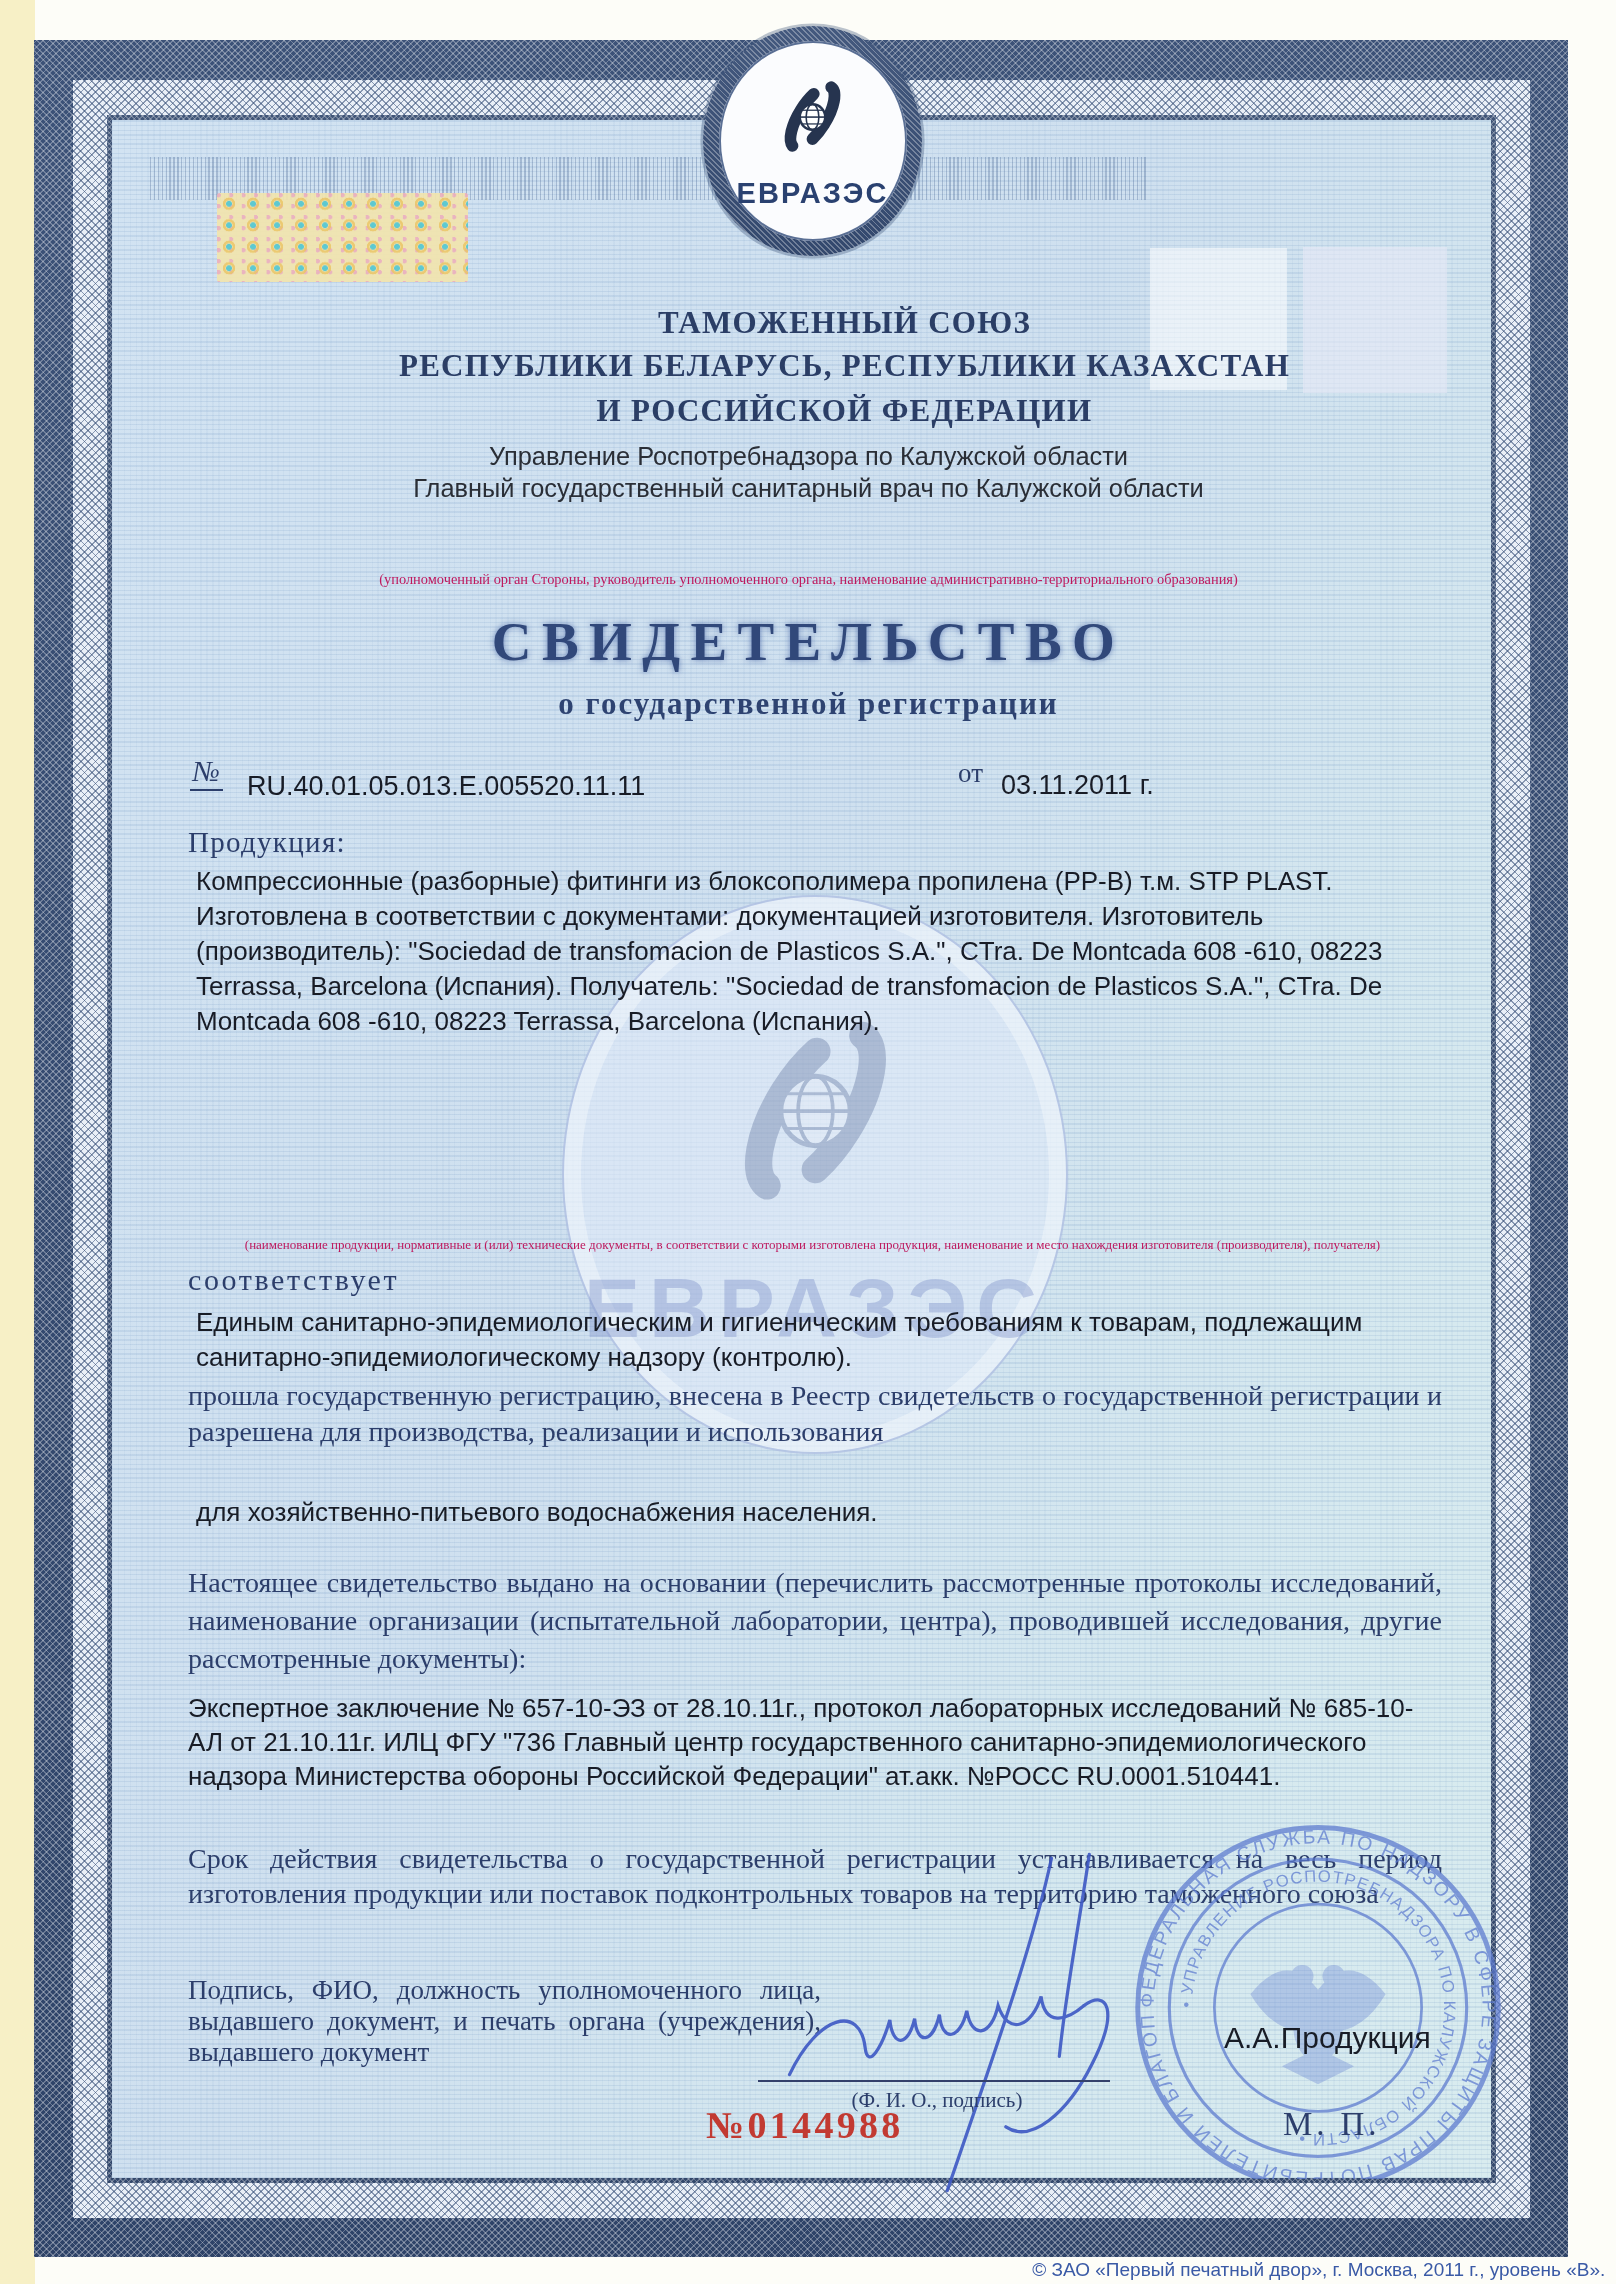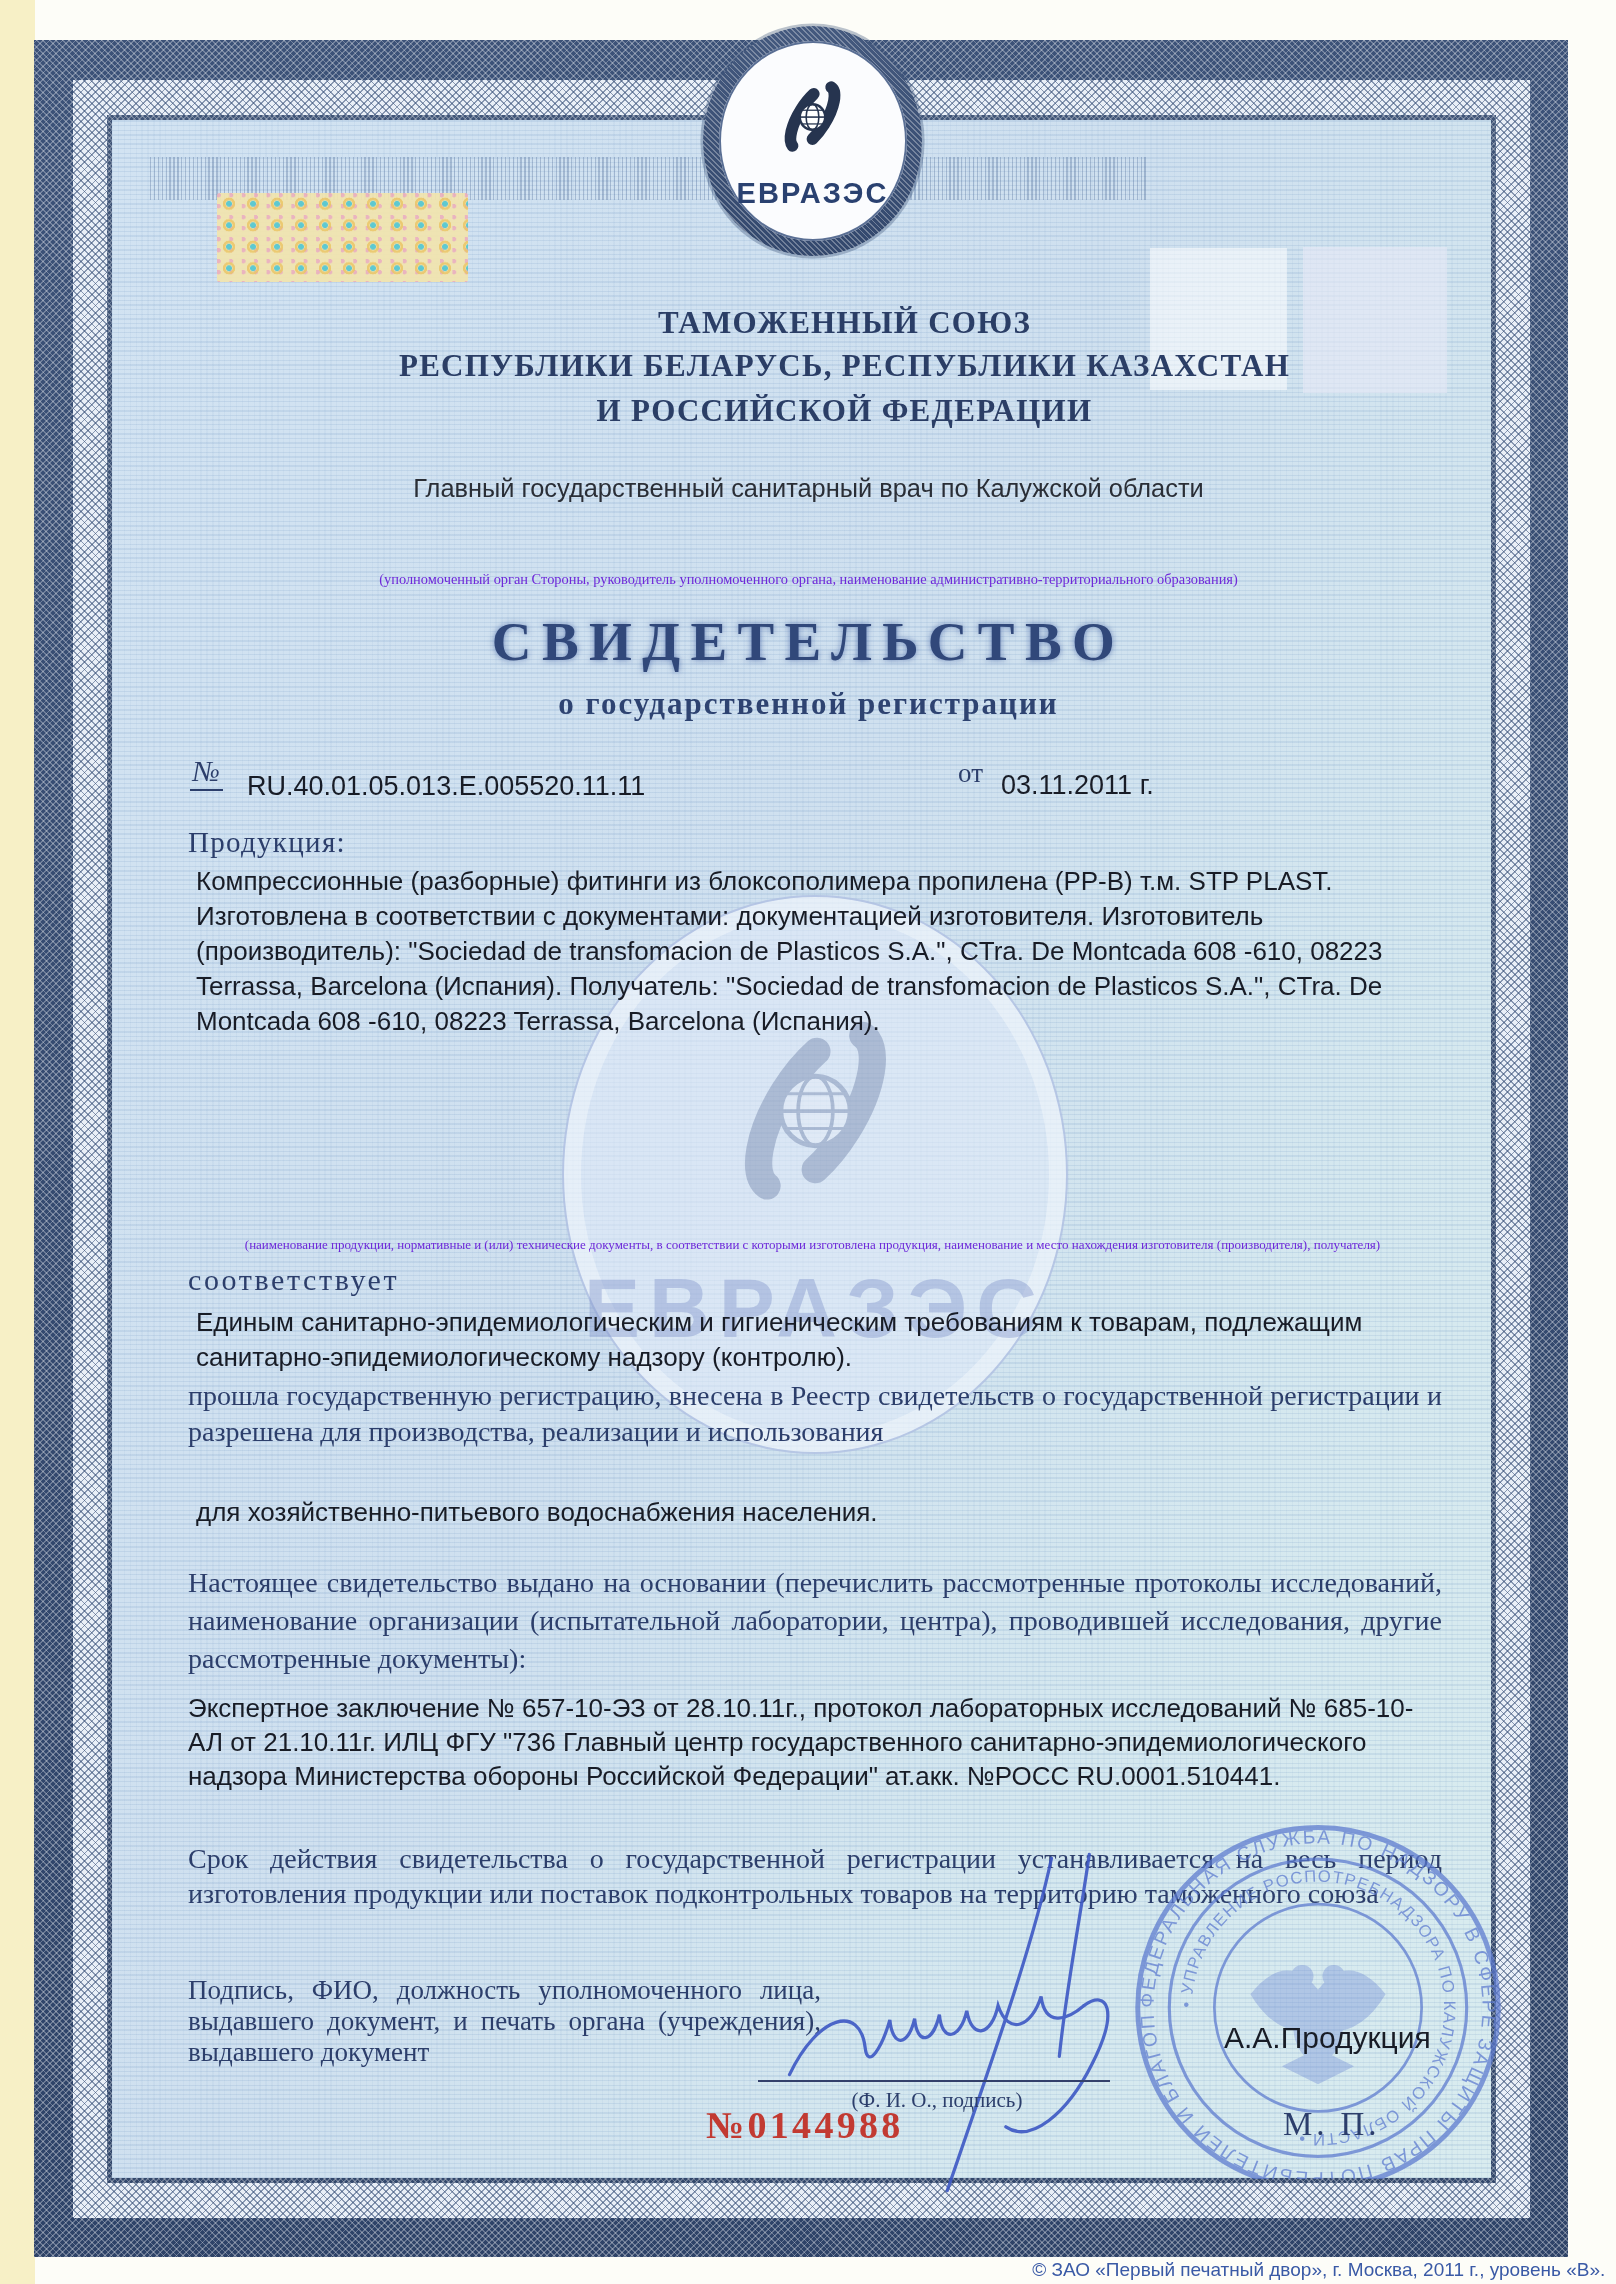--- a/index.html
+++ b/index.html
@@ -64,21 +64,21 @@
   .watermark-label{font-family:"Liberation Sans",sans-serif;font-weight:bold;font-size:84px;
     color:rgba(128,148,202,.42);letter-spacing:9px;margin-top:19.6px;}
 
   
   .abs{position:absolute;}
   .serif{font-family:"Liberation Serif",serif;color:#2c3e6b;}
   .sans{font-family:"Liberation Sans",sans-serif;color:#181c26;}
   .hdr{font-family:"Liberation Serif",serif;font-weight:bold;color:#2b3e66;text-align:center;width:100%;padding-left:36px;}
   .h1{font-size:31px;letter-spacing:1.3px;}
   .org{font-family:"Liberation Sans",sans-serif;color:#2a2e36;text-align:center;width:100%;font-size:25.4px;}
-  .caption{font-family:"Liberation Serif",serif;color:#6d28d9;text-align:center;width:100%;font-size:14.4px;}
+  .caption{font-family:"Liberation Serif",serif;color:#be185d;text-align:center;width:100%;font-size:14.4px;}
   .big-title{font-family:"Liberation Serif",serif;font-weight:bold;font-size:55px;color:#31487a;
     letter-spacing:10.4px;text-align:center;width:100%;text-shadow:0 0 6.5px rgba(72,102,165,.75);}
   .sub-title{font-family:"Liberation Serif",serif;font-weight:bold;font-size:31px;color:#2e4371;
     text-align:center;width:100%;letter-spacing:2px;border-radius:10px;}
   .body-sans{font-size:26px;line-height:35px;margin-left:8px;}
   .body-serif{font-size:28px;line-height:36px;text-align:justify;}
   .red{color:#c23a32;}
   .copyright{font-size:19px;color:#3a5aa6;}
 
   svg{display:block;}
@@ -125,20 +125,21 @@
         <line x1="39" y1="39" x2="61" y2="39" stroke="#26344f" stroke-width="1.3"></line>
         <line x1="39" y1="53" x2="61" y2="53" stroke="#26344f" stroke-width="1.3"></line>
       </svg>
       <div class="medallion-label">ЕВРАЗЭС</div>
     </div>
   </div>
 
   <div class="abs hdr h1" style="top:305px;">ТАМОЖЕННЫЙ СОЮЗ</div>
   <div class="abs hdr h1" style="top:348px;">РЕСПУБЛИКИ БЕЛАРУСЬ, РЕСПУБЛИКИ КАЗАХСТАН</div>
   <div class="abs hdr h1" style="top:393px;">И РОССИЙСКОЙ ФЕДЕРАЦИИ</div>
+  <div class="abs org" style="top:442px;">Управление Роспотребнадзора по Калужской области</div>
   <div class="abs org" style="top:474px;">Главный государственный санитарный врач по Калужской области</div>
   <div class="abs caption" style="top:571px;">(уполномоченный орган Стороны, руководитель уполномоченного органа, наименование административно-территориального образования)</div>
 
   <div class="abs big-title" style="top:610px;">СВИДЕТЕЛЬСТВО</div>
   <div class="abs sub-title" style="top:686px;">о государственной регистрации</div>
 
   <div class="abs serif" style="left:190px;top:755px;font-size:29px;font-style:italic;border-bottom:2px solid #2c3e6b;padding:0 2.6px 1.3px 2.6px;">№</div>
   <div class="abs sans" style="left:247px;top:771px;font-size:27px;">RU.40.01.05.013.Е.005520.11.11</div>
   <div class="abs serif" style="left:958px;top:758px;font-size:27px;">от</div>
   <div class="abs sans" style="left:1001px;top:770px;font-size:27px;">03.11.2011 г.</div>

